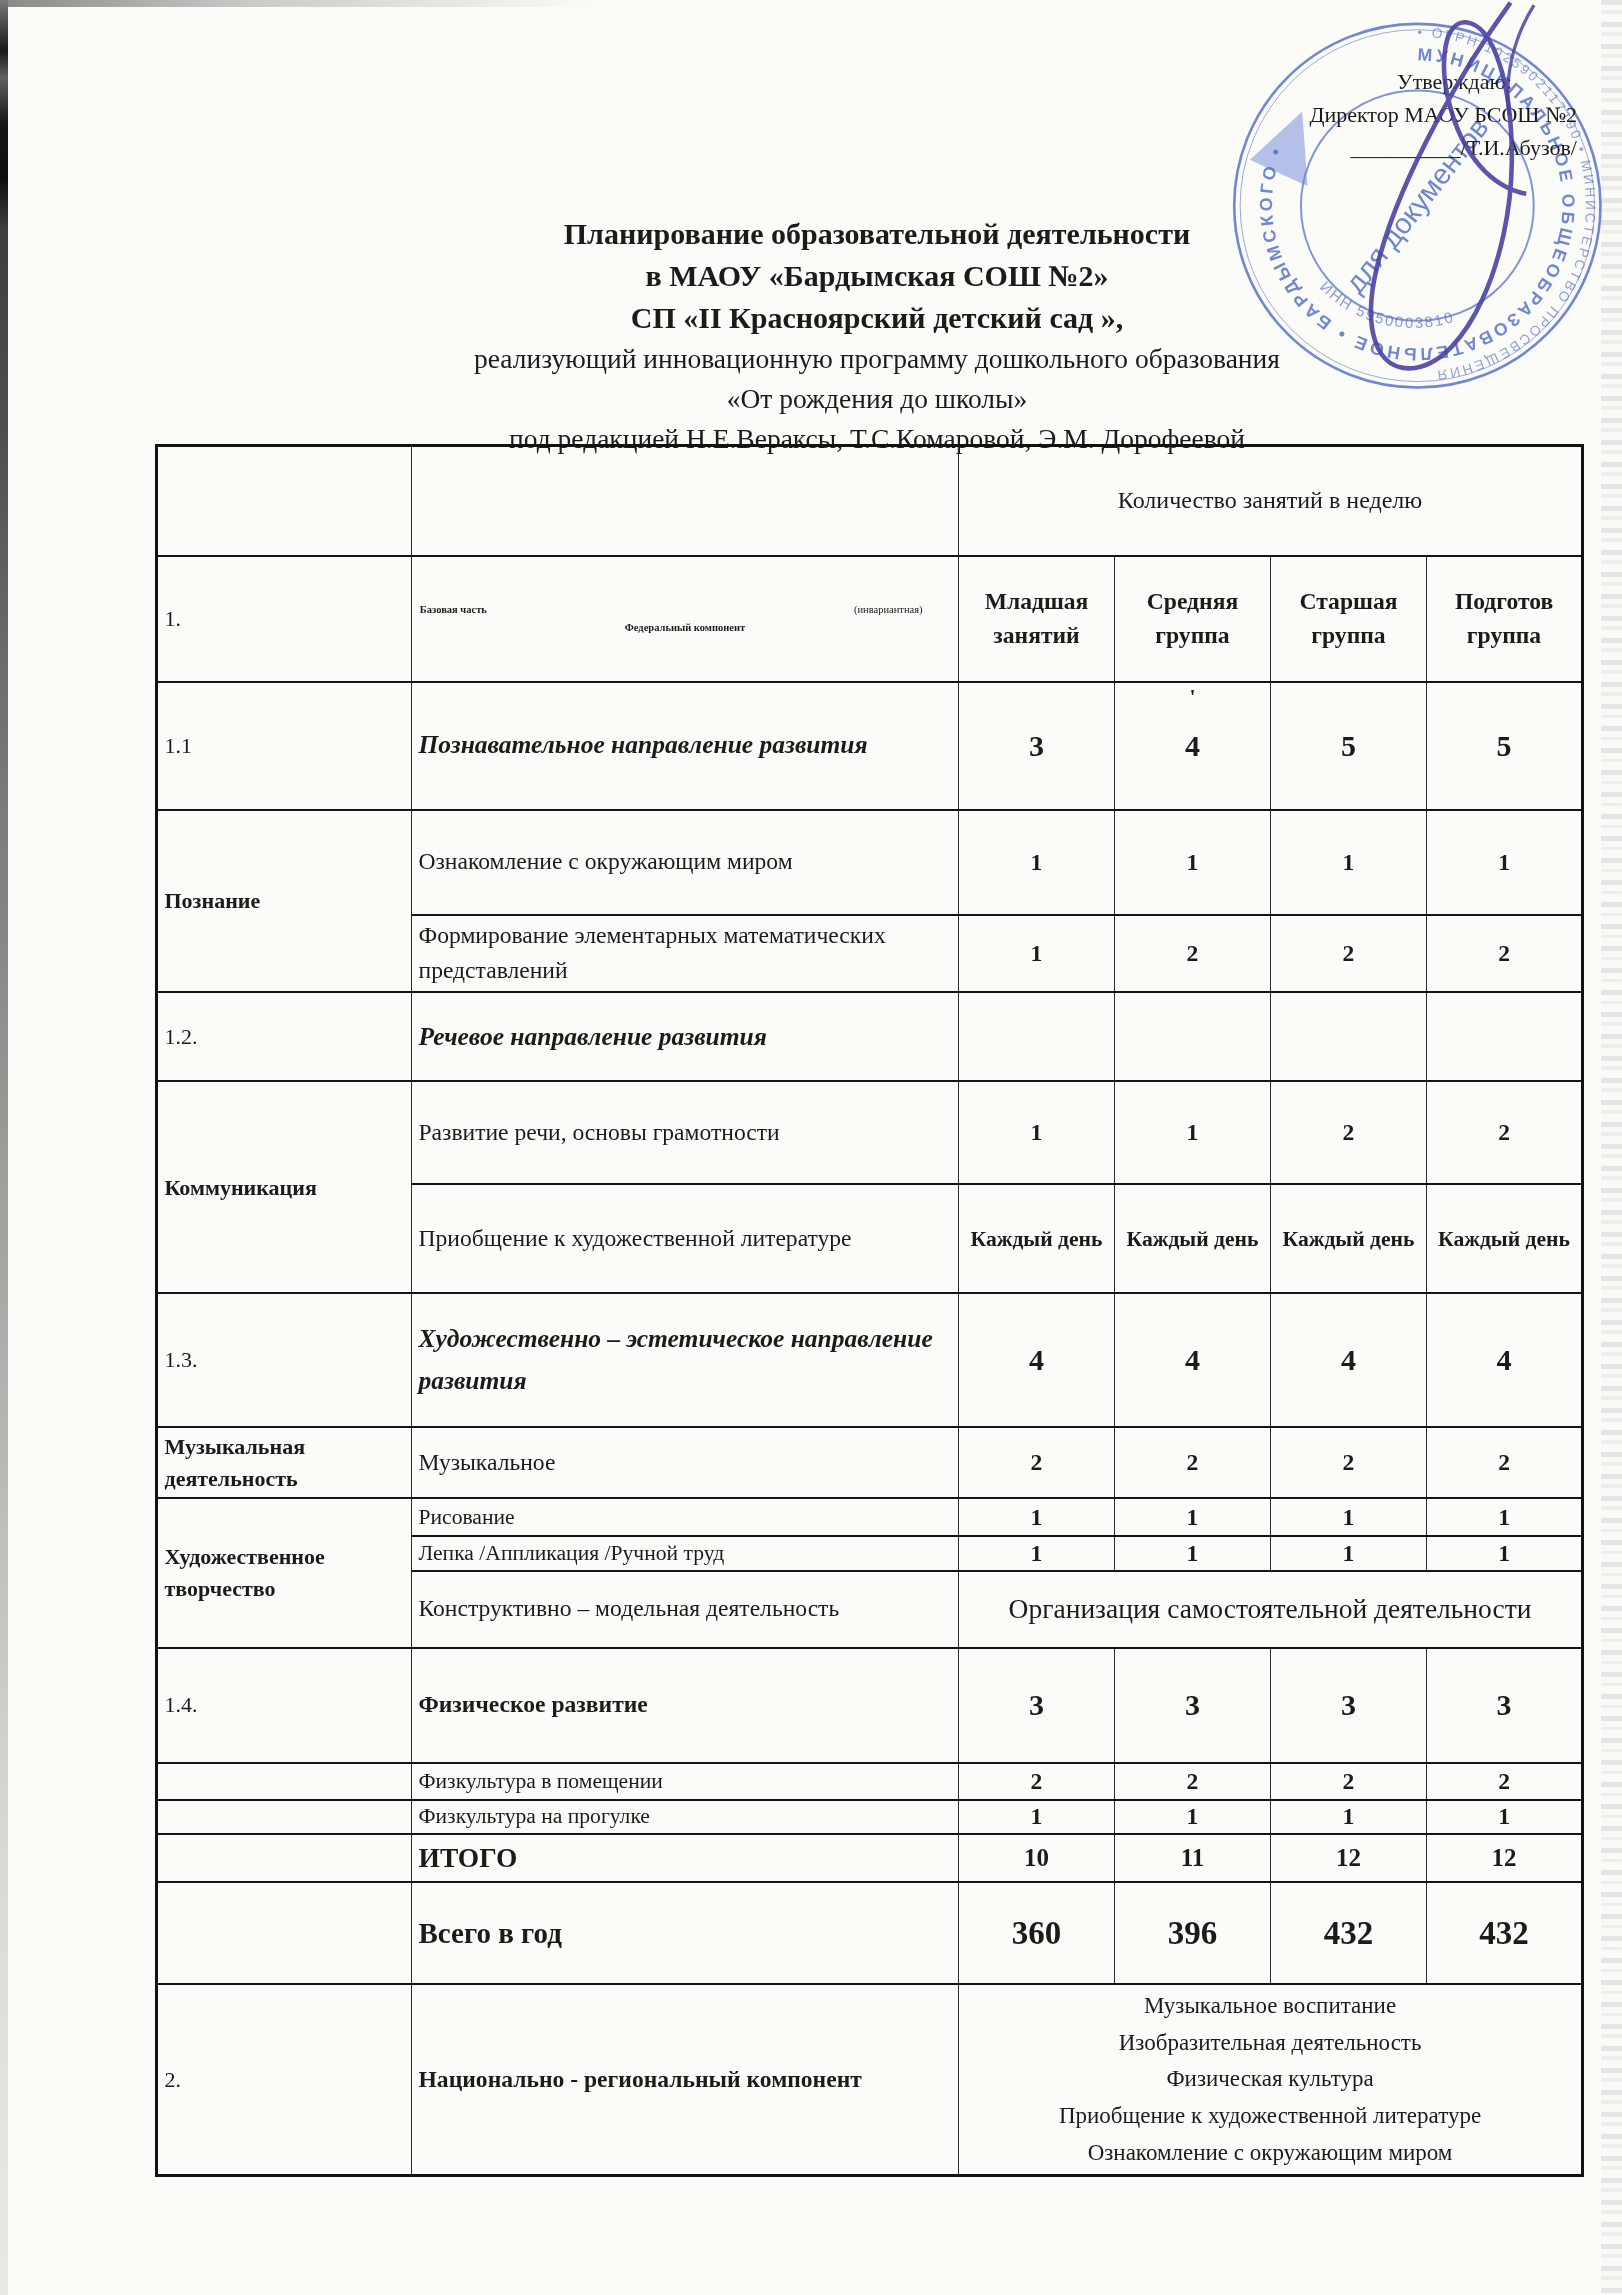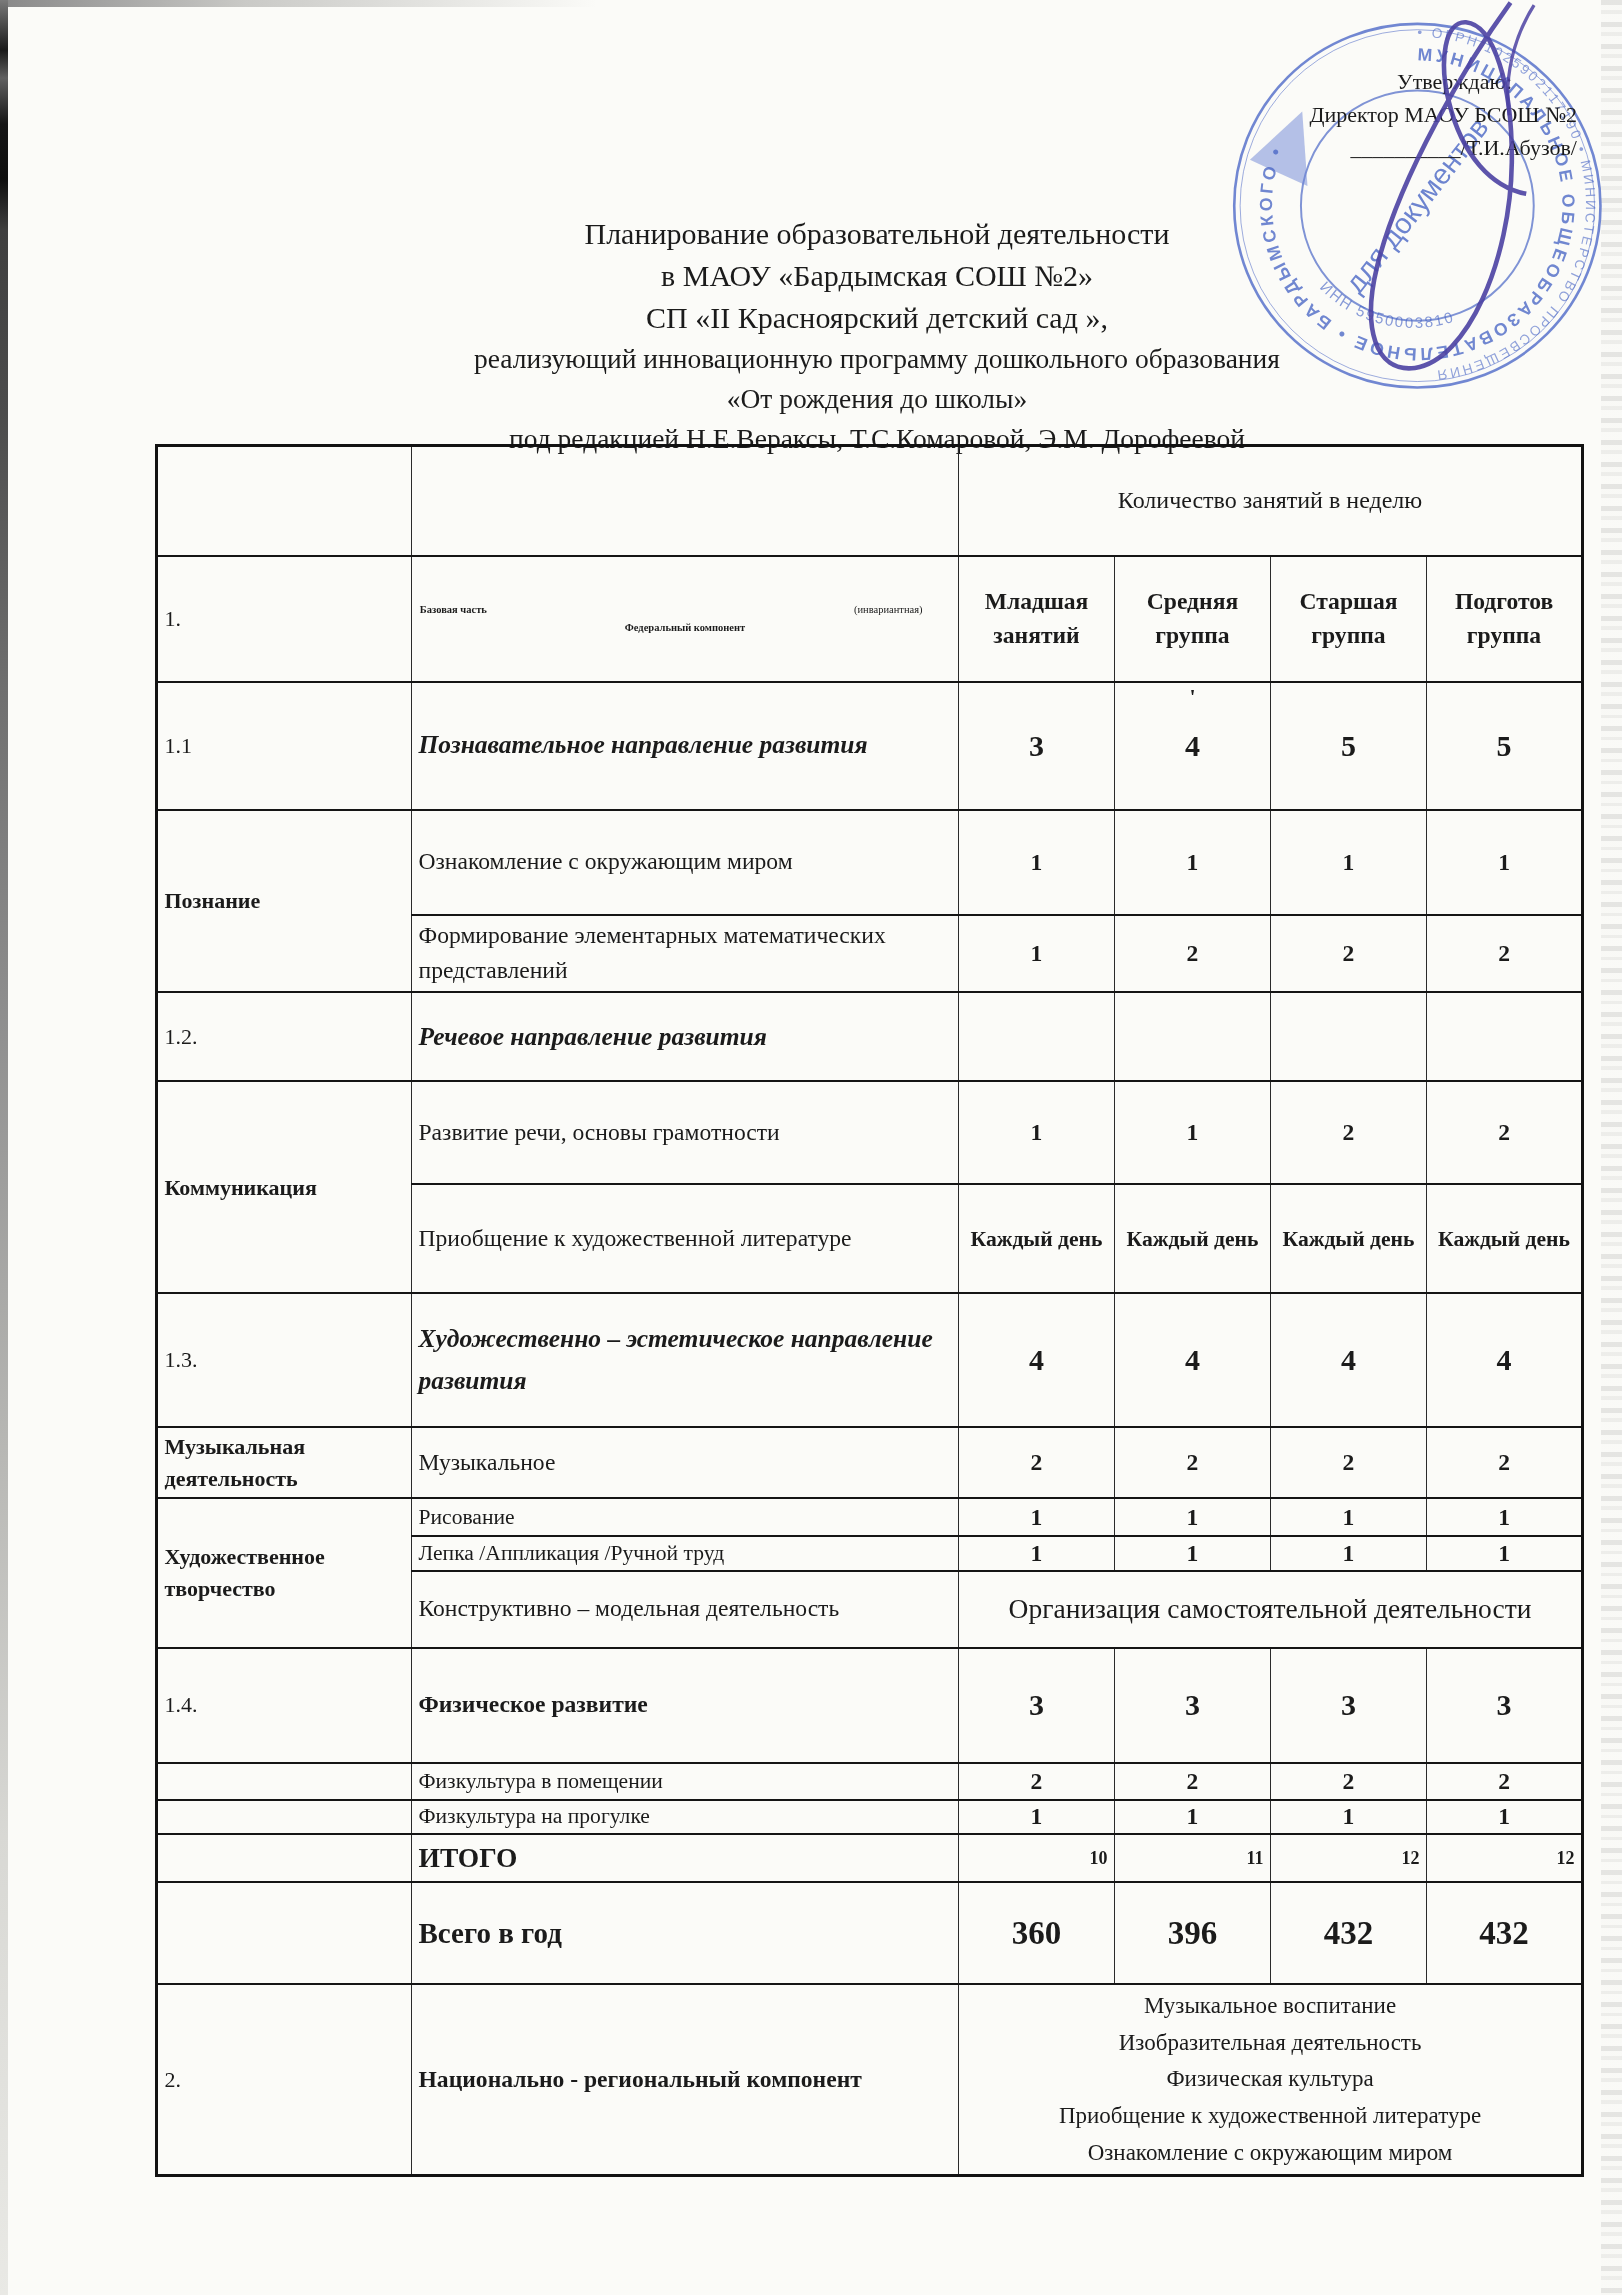--- a/index.html
+++ b/index.html
@@ -16,21 +16,21 @@
     background:linear-gradient(90deg,#8a8a8a 0%,#c9c9c6 40%,rgba(250,250,248,0) 100%);}
 
   
   .approval{position:absolute;top:65px;left:1178px;width:399px;z-index:6;
     text-align:right;font-size:22px;line-height:1.5;}
   .approval .l1{padding-right:65px;}
   .approval .l3{white-space:nowrap;}
 
   
   .title{position:absolute;top:213px;left:131px;width:1492px;text-align:center;z-index:4;}
-  .title .t-b{font-size:30px;font-weight:normal;line-height:1.40;text-align:center;}
+  .title .t-b{font-size:30px;font-weight:bold;line-height:1.40;text-align:center;}
   .title .t-r{font-size:27.5px;line-height:1.46;}
 
   
   .stampsvg{position:absolute;left:1212px;top:7.9px;z-index:2;}
   .stampsvg text{font-family:"Liberation Sans",sans-serif;fill:#4a67c6;}
   .sigsvg{position:absolute;left:1293px;top:0;z-index:7;}
 
   
   table.plan{position:absolute;left:155px;top:444px;width:1428px;z-index:5;
     border-collapse:collapse;table-layout:fixed;}
@@ -44,21 +44,21 @@
   .pt-poz{padding-top:26px;} .pt-kom{padding-top:19.6px;} .pt-mus{padding-top:3.9px;} .pt-hud{padding-top:37px;}
   .c-name{font-size:23.6px;line-height:1.5;padding-left:14.4px;}
   .c-name.dir{font-weight:bold;font-style:italic;font-size:25.5px;line-height:1.65;}
   .c-name.bold{font-weight:bold;}
   .c-name.small{font-size:21.6px;line-height:1.25;}
   .c-name.itogo{font-weight:bold;font-size:27.5px;}
   .c-name.vsego{font-weight:bold;font-size:29px;}
   .c-val{text-align:center;font-weight:bold;font-size:23.6px;position:relative;}
   .c-val.big{font-size:30px;}
   .c-val.daily{font-weight:bold;font-size:21.6px;line-height:1.4;}
-  .c-val.sum{font-size:18px;text-align:right;}
+  .c-val.sum{font-size:25px;}
   .c-val.year{font-size:33px;}
   .stray{position:absolute;top:1.3px;left:48%;font-size:22px;font-weight:bold;}
   .base-l1{display:flex;justify-content:space-between;padding:0 29px 0 1.3px;font-weight:bold;}
   .base-l1 .paren{font-weight:normal;}
   .base-l2{text-align:center;font-weight:bold;margin-top:6.5px;}
   .span-cell{text-align:center;font-size:27.5px;line-height:1.55;}
   .span-lines{text-align:center;font-size:23px;line-height:1.6;vertical-align:top;padding-top:7.9px;}
   .nr-name{vertical-align:top;padding-top:9.2px;}
   .nr-num{padding-top:10.5px;}
 </style>

